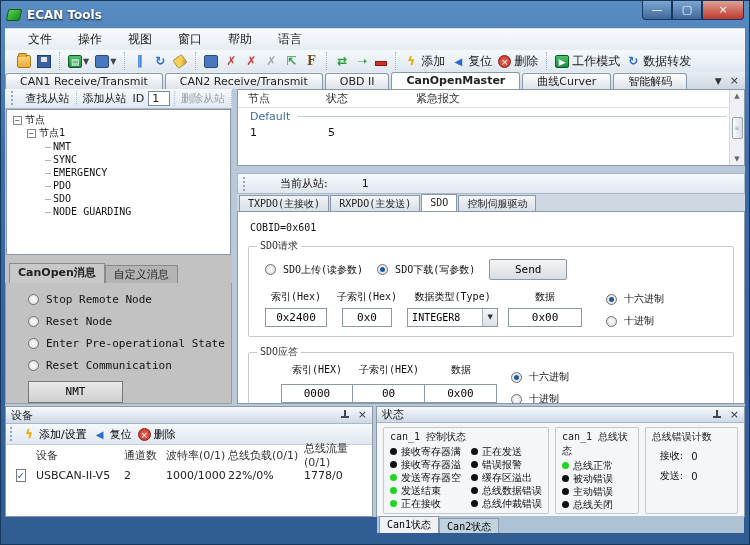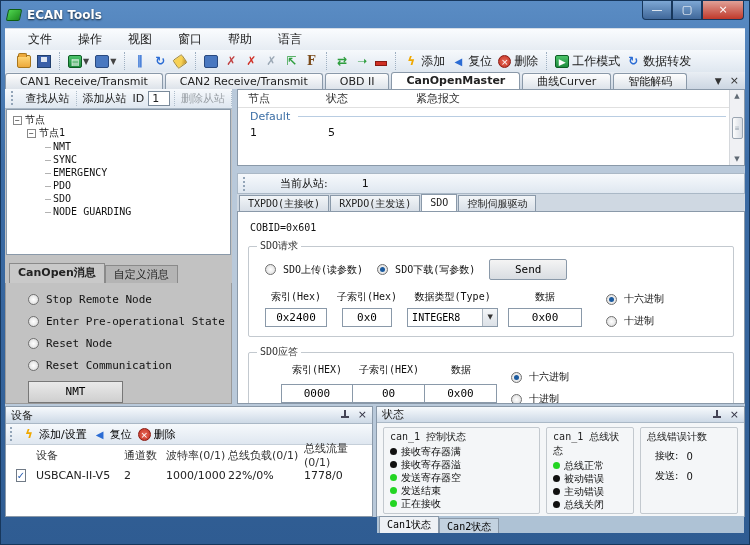--- a/index.html
+++ b/index.html
@@ -334,25 +334,25 @@
         <div class="mtab active">CanOpen消息</div>
         <div class="mtab">自定义消息</div>
       </div>
       <div class="nmt-panel">
         <div class="radio-row">
             <span class="radio"></span>
             <span>Stop Remote Node</span>
           </div>
         <div class="radio-row">
             <span class="radio"></span>
-            <span>Enter Pre-operational State</span>
+            <span>Reset Node</span>
           </div>
         <div class="radio-row">
             <span class="radio"></span>
-            <span>Reset Node</span>
+            <span>Enter Pre-operational State</span>
           </div>
         <div class="radio-row">
             <span class="radio"></span>
             <span>Reset Communication</span>
           </div>
         <div class="nmt-btn">NMT</div>
       </div>
     </div>
 
     <div class="vsplit"></div>
@@ -543,20 +543,42 @@
                 </div>
               <div class="sitem">
                   <span class="dot on"></span>
                   <span>发送结束</span>
                 </div>
               <div class="sitem">
                   <span class="dot on"></span>
                   <span>正在接收</span>
                 </div>
             </div>
+            <div>
+              <div class="sitem">
+                  <span class="dot off"></span>
+                  <span>正在发送</span>
+                </div>
+              <div class="sitem">
+                  <span class="dot off"></span>
+                  <span>错误报警</span>
+                </div>
+              <div class="sitem">
+                  <span class="dot off"></span>
+                  <span>缓存区溢出</span>
+                </div>
+              <div class="sitem">
+                  <span class="dot off"></span>
+                  <span>总线数据错误</span>
+                </div>
+              <div class="sitem">
+                  <span class="dot off"></span>
+                  <span>总线仲裁错误</span>
+                </div>
+            </div>
           </div>
         </div>
         <div class="sgroup" style="flex:0.75;">
           <div class="gtitle">can_1 总线状态</div>
           <div class="sitem">
               <span class="dot on"></span>
               <span>总线正常</span>
             </div>
           <div class="sitem">
               <span class="dot off"></span>

